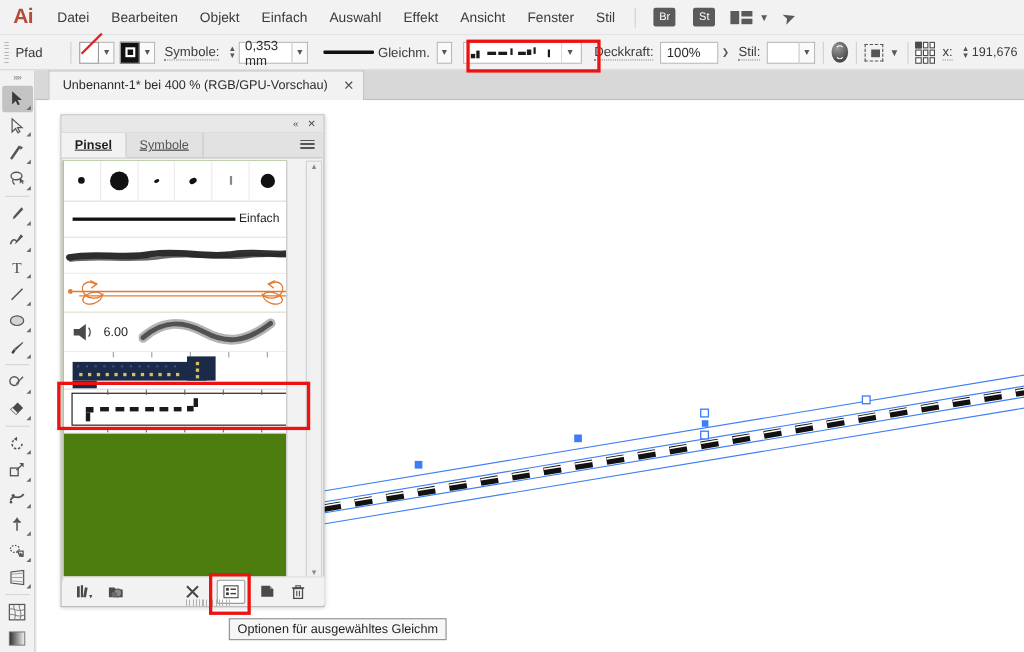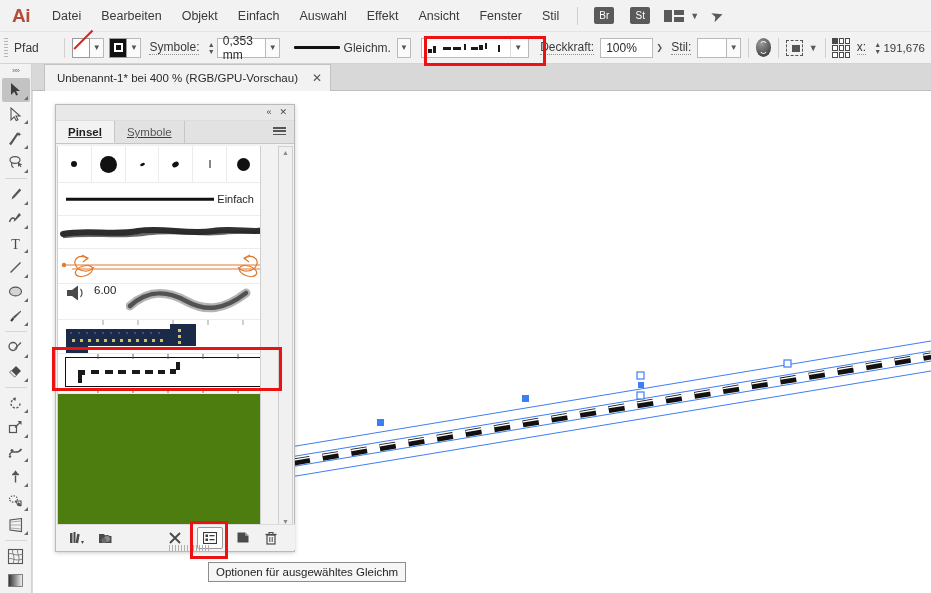--- a/index.html
+++ b/index.html
@@ -572,21 +572,21 @@
             <ellipse cx="26" cy="22" rx="9" ry="5" transform="rotate(-18 26 22)"></ellipse>
             <path d="M186 10 C194 4 202 10 198 17 C195 23 184 24 180 18"></path>
             <path d="M192 6 L186 9 L191 13"></path>
             <ellipse cx="190" cy="22" rx="9" ry="5" transform="rotate(18 190 22)"></ellipse>
             <circle cx="6" cy="16" r="1.6" fill="#e07a30"></circle>
             <circle cx="210" cy="16" r="1.6" fill="#e07a30"></circle>
           </g>
         </svg>
       </div>
 
-      <div class="brow" style="height:36px;display:flex;align-items:flex-start">
+      <div class="brow" style="height:36px;display:flex;align-items:center">
         <svg width="22" height="18" viewBox="0 0 22 18" style="margin-left:7px">
           <path d="M2 6 L7 6 L13 1.5 L13 16.5 L7 12 L2 12 Z" fill="#4a4a4a"></path>
           <path d="M15.5 5 C17.5 7 17.5 11 15.5 13" stroke="#4a4a4a" stroke-width="1.2" fill="none"></path>
         </svg>
         <span style="margin-left:7px;font-size:11.5px;color:#1e1e1e">6.00</span>
         <svg width="125" height="34" viewBox="0 0 125 34" style="margin-left:10px">
           <path d="M4 22 C22 6 40 6 60 17 C80 28 98 26 120 9" stroke="#777" stroke-width="9" fill="none" stroke-linecap="round" opacity=".55"></path>
           <path d="M4 22 C22 6 40 6 60 17 C80 28 98 26 120 9" stroke="#3a3a3a" stroke-width="4.5" fill="none" stroke-linecap="round" opacity=".8"></path>
         </svg>
       </div>

